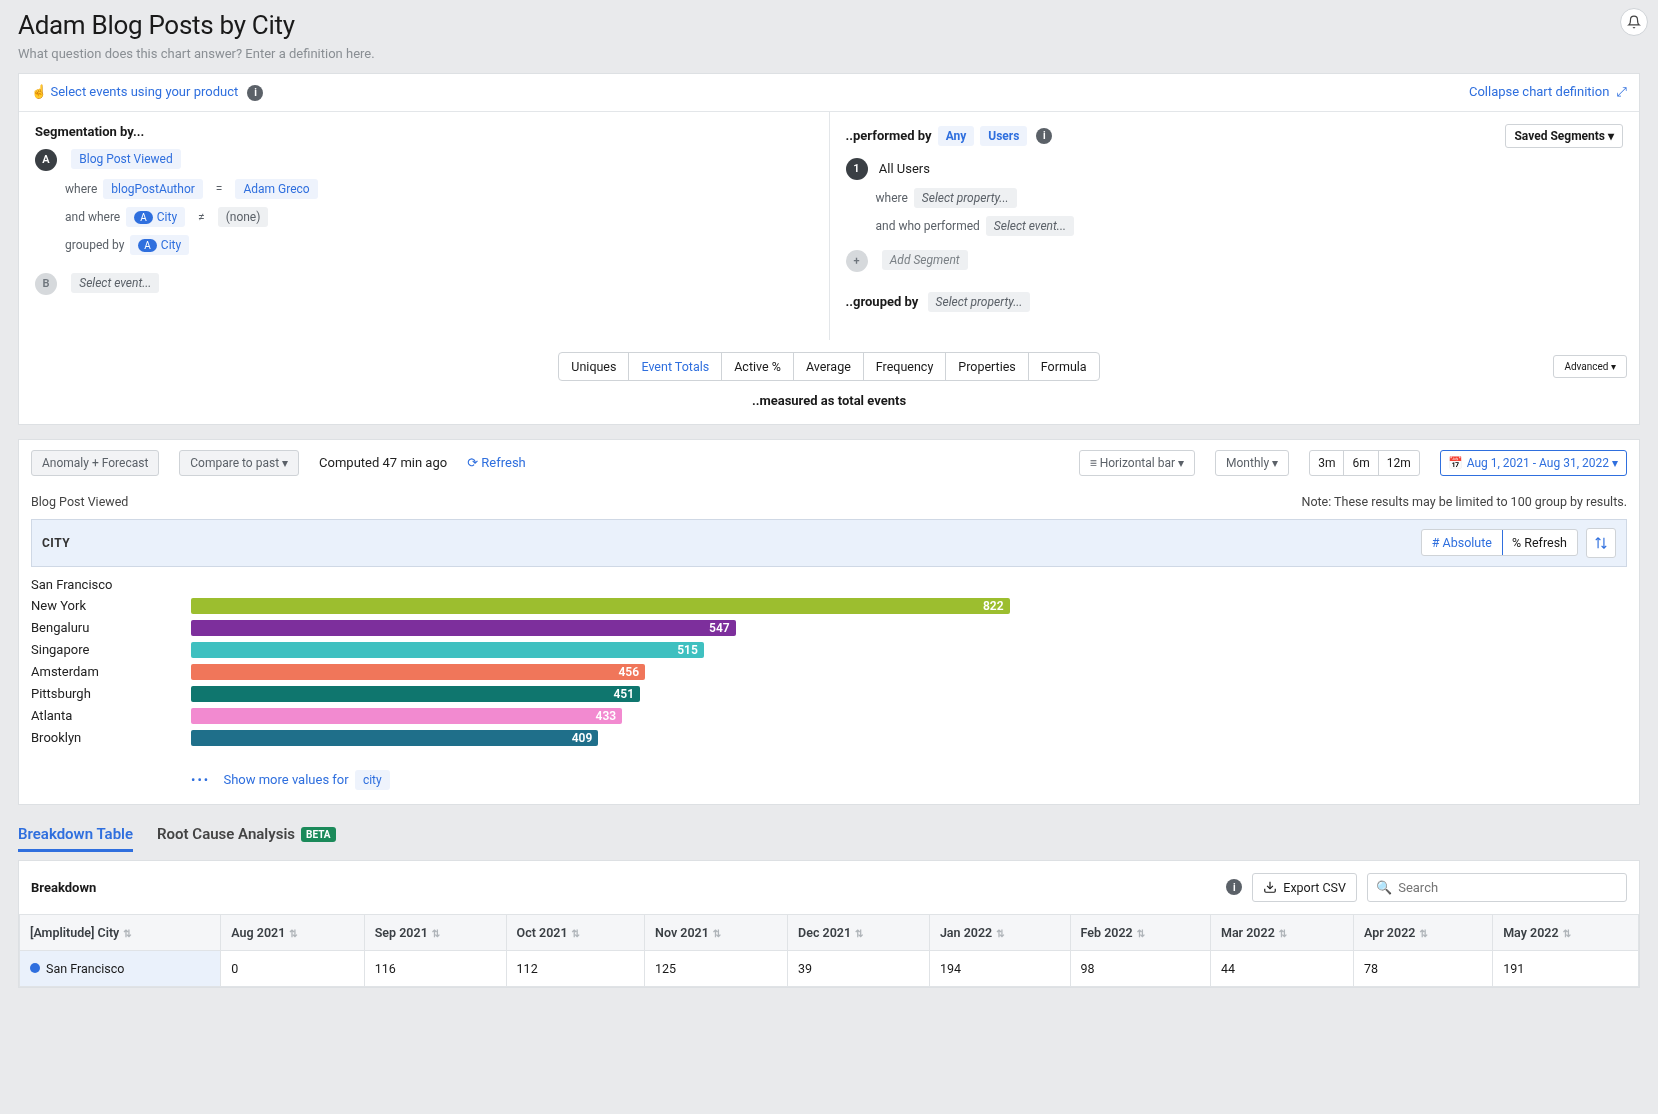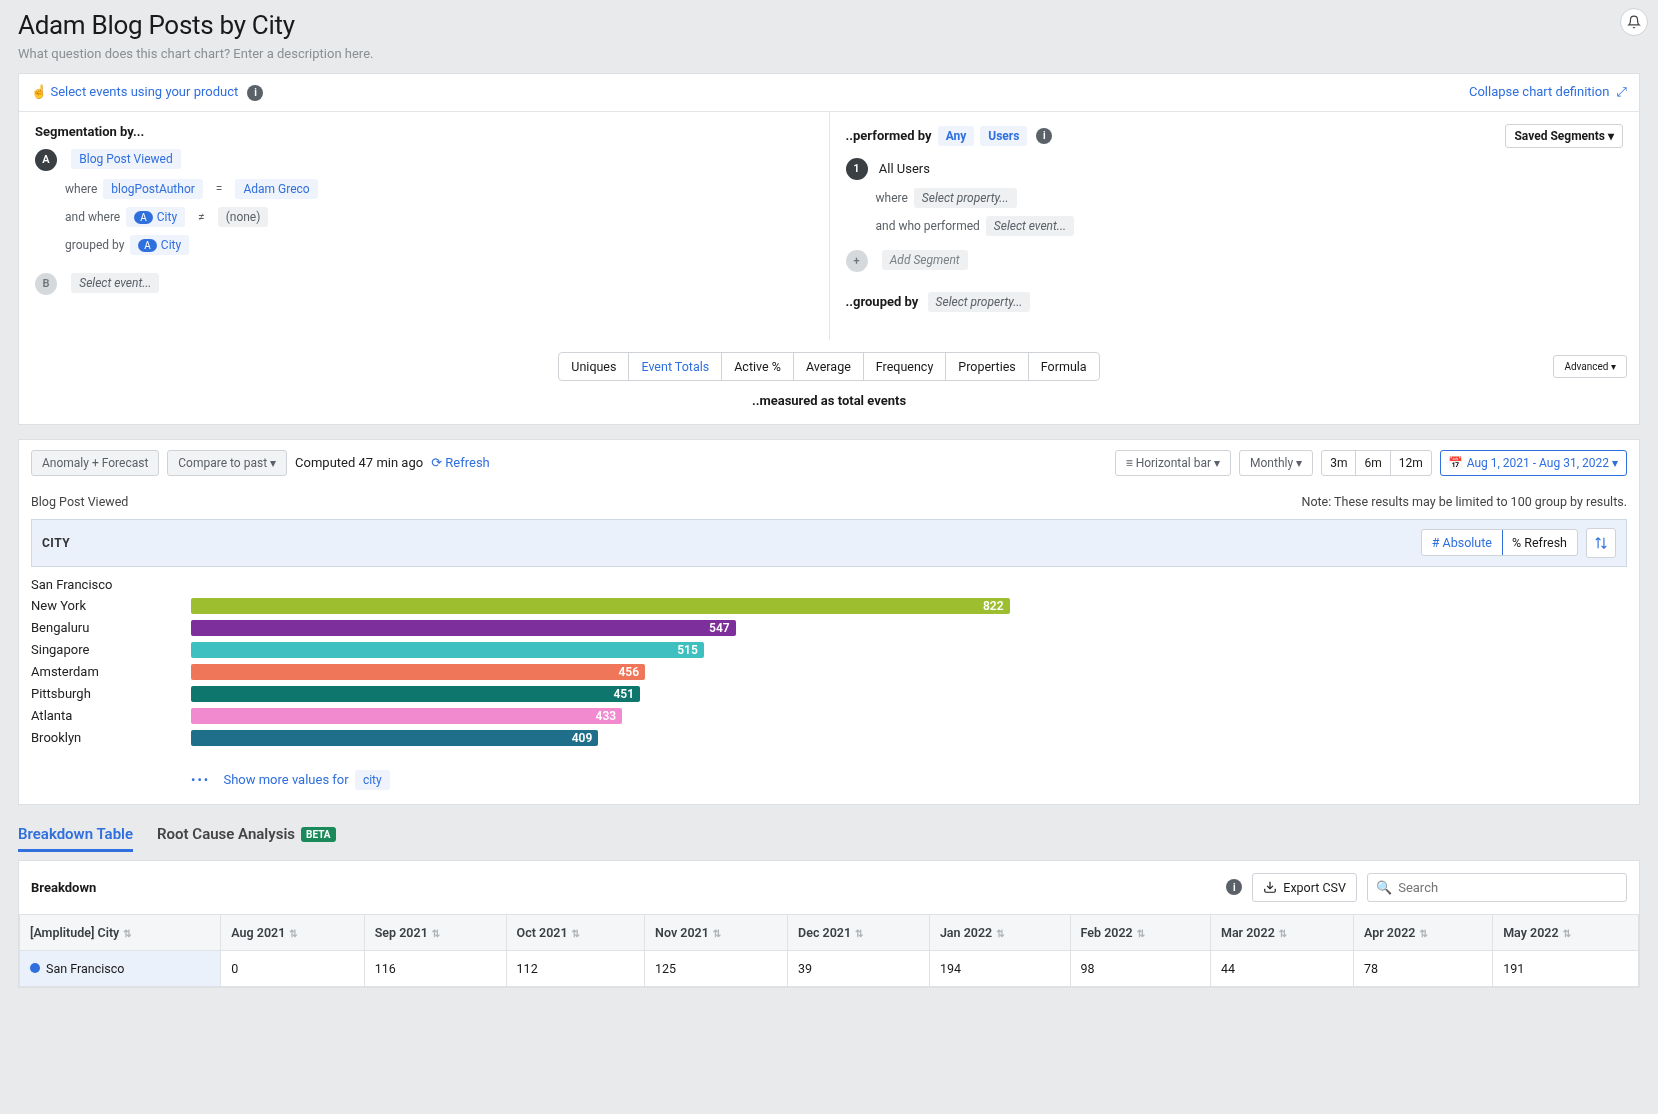--- a/index.html
+++ b/index.html
@@ -25,21 +25,21 @@
 .row-line{margin:8px 0 0 30px;font-size:12px;color:#5b6168}
 .placeholder{color:#9aa0a6;font-style:italic}
 .saved-seg{float:right;border:1px solid #cfd3d7;border-radius:3px;padding:4px 8px;font-size:12px}
 .tabs-row{display:flex;justify-content:center;align-items:center;padding:12px;position:relative}
 .tab-group{display:flex;border:1px solid #cfd3d7;border-radius:4px;overflow:hidden}
 .tab-group .tab{padding:6px 12px;font-size:12.5px;border-right:1px solid #cfd3d7;cursor:pointer}
 .tab-group .tab:last-child{border-right:none}
 .tab-group .tab.active{color:#2f6fde}
 .adv-btn{position:absolute;right:12px;border:1px solid #cfd3d7;border-radius:3px;padding:5px 10px;font-size:10px;cursor:pointer}
 .measured{text-align:center;font-weight:700;font-size:13px;padding:0 0 16px}
-.toolbar{display:flex;align-items:center;padding:10px 12px;gap:8px}
+.toolbar{display:flex;align-items:center;padding:10px 12px;gap:20px}
 .btn{border:1px solid #cfd3d7;border-radius:3px;padding:5px 10px;font-size:12px;background:#fff;cursor:pointer;color:#5b6168}
 .btn.ghost{background:#f2f3f5}
 .spacer{flex:1}
 .pill-group{display:flex;border:1px solid #cfd3d7;border-radius:3px;overflow:hidden}
 .pill-group .pill{padding:5px 8px;font-size:12px;border-right:1px solid #cfd3d7;cursor:pointer}
 .pill-group .pill:last-child{border-right:none}
 .date-range{border:1px solid #2f6fde;border-radius:3px;padding:5px 8px;font-size:12px;color:#2f6fde;cursor:pointer}
 .chart-header{display:flex;justify-content:space-between;padding:8px 12px 4px;font-size:12.5px;color:#444}
 .note{color:#444}
 .city-bar{display:flex;justify-content:space-between;align-items:center;background:#eaf1fb;border:1px solid #cfd8e5;margin:6px 12px 10px;padding:8px 10px}
@@ -79,21 +79,21 @@
 
 <div class="bell">
   <svg width="14" height="14" viewBox="0 0 24 24" fill="none" stroke="currentColor" stroke-width="2">
       <path d="M18 8a6 6 0 0 0-12 0c0 7-3 9-3 9h18s-3-2-3-9"></path>
       <path d="M13.7 21a2 2 0 0 1-3.4 0"></path>
     </svg>
 </div>
 
 <div class="header">
   <h1>Adam Blog Posts by City</h1>
-  <div class="subtitle">What question does this chart chart? Enter a description here.</div>
+  <div class="subtitle">What question does this chart answer? Enter a definition here.</div>
 </div>
 
 <div class="panel">
   <div class="topbar">
     <div>
       <span style="color:#2f6fde">☝</span>
       <span class="link">Select events using your product</span>
       <span class="info-icon">i</span>
     </div>
     <div>

